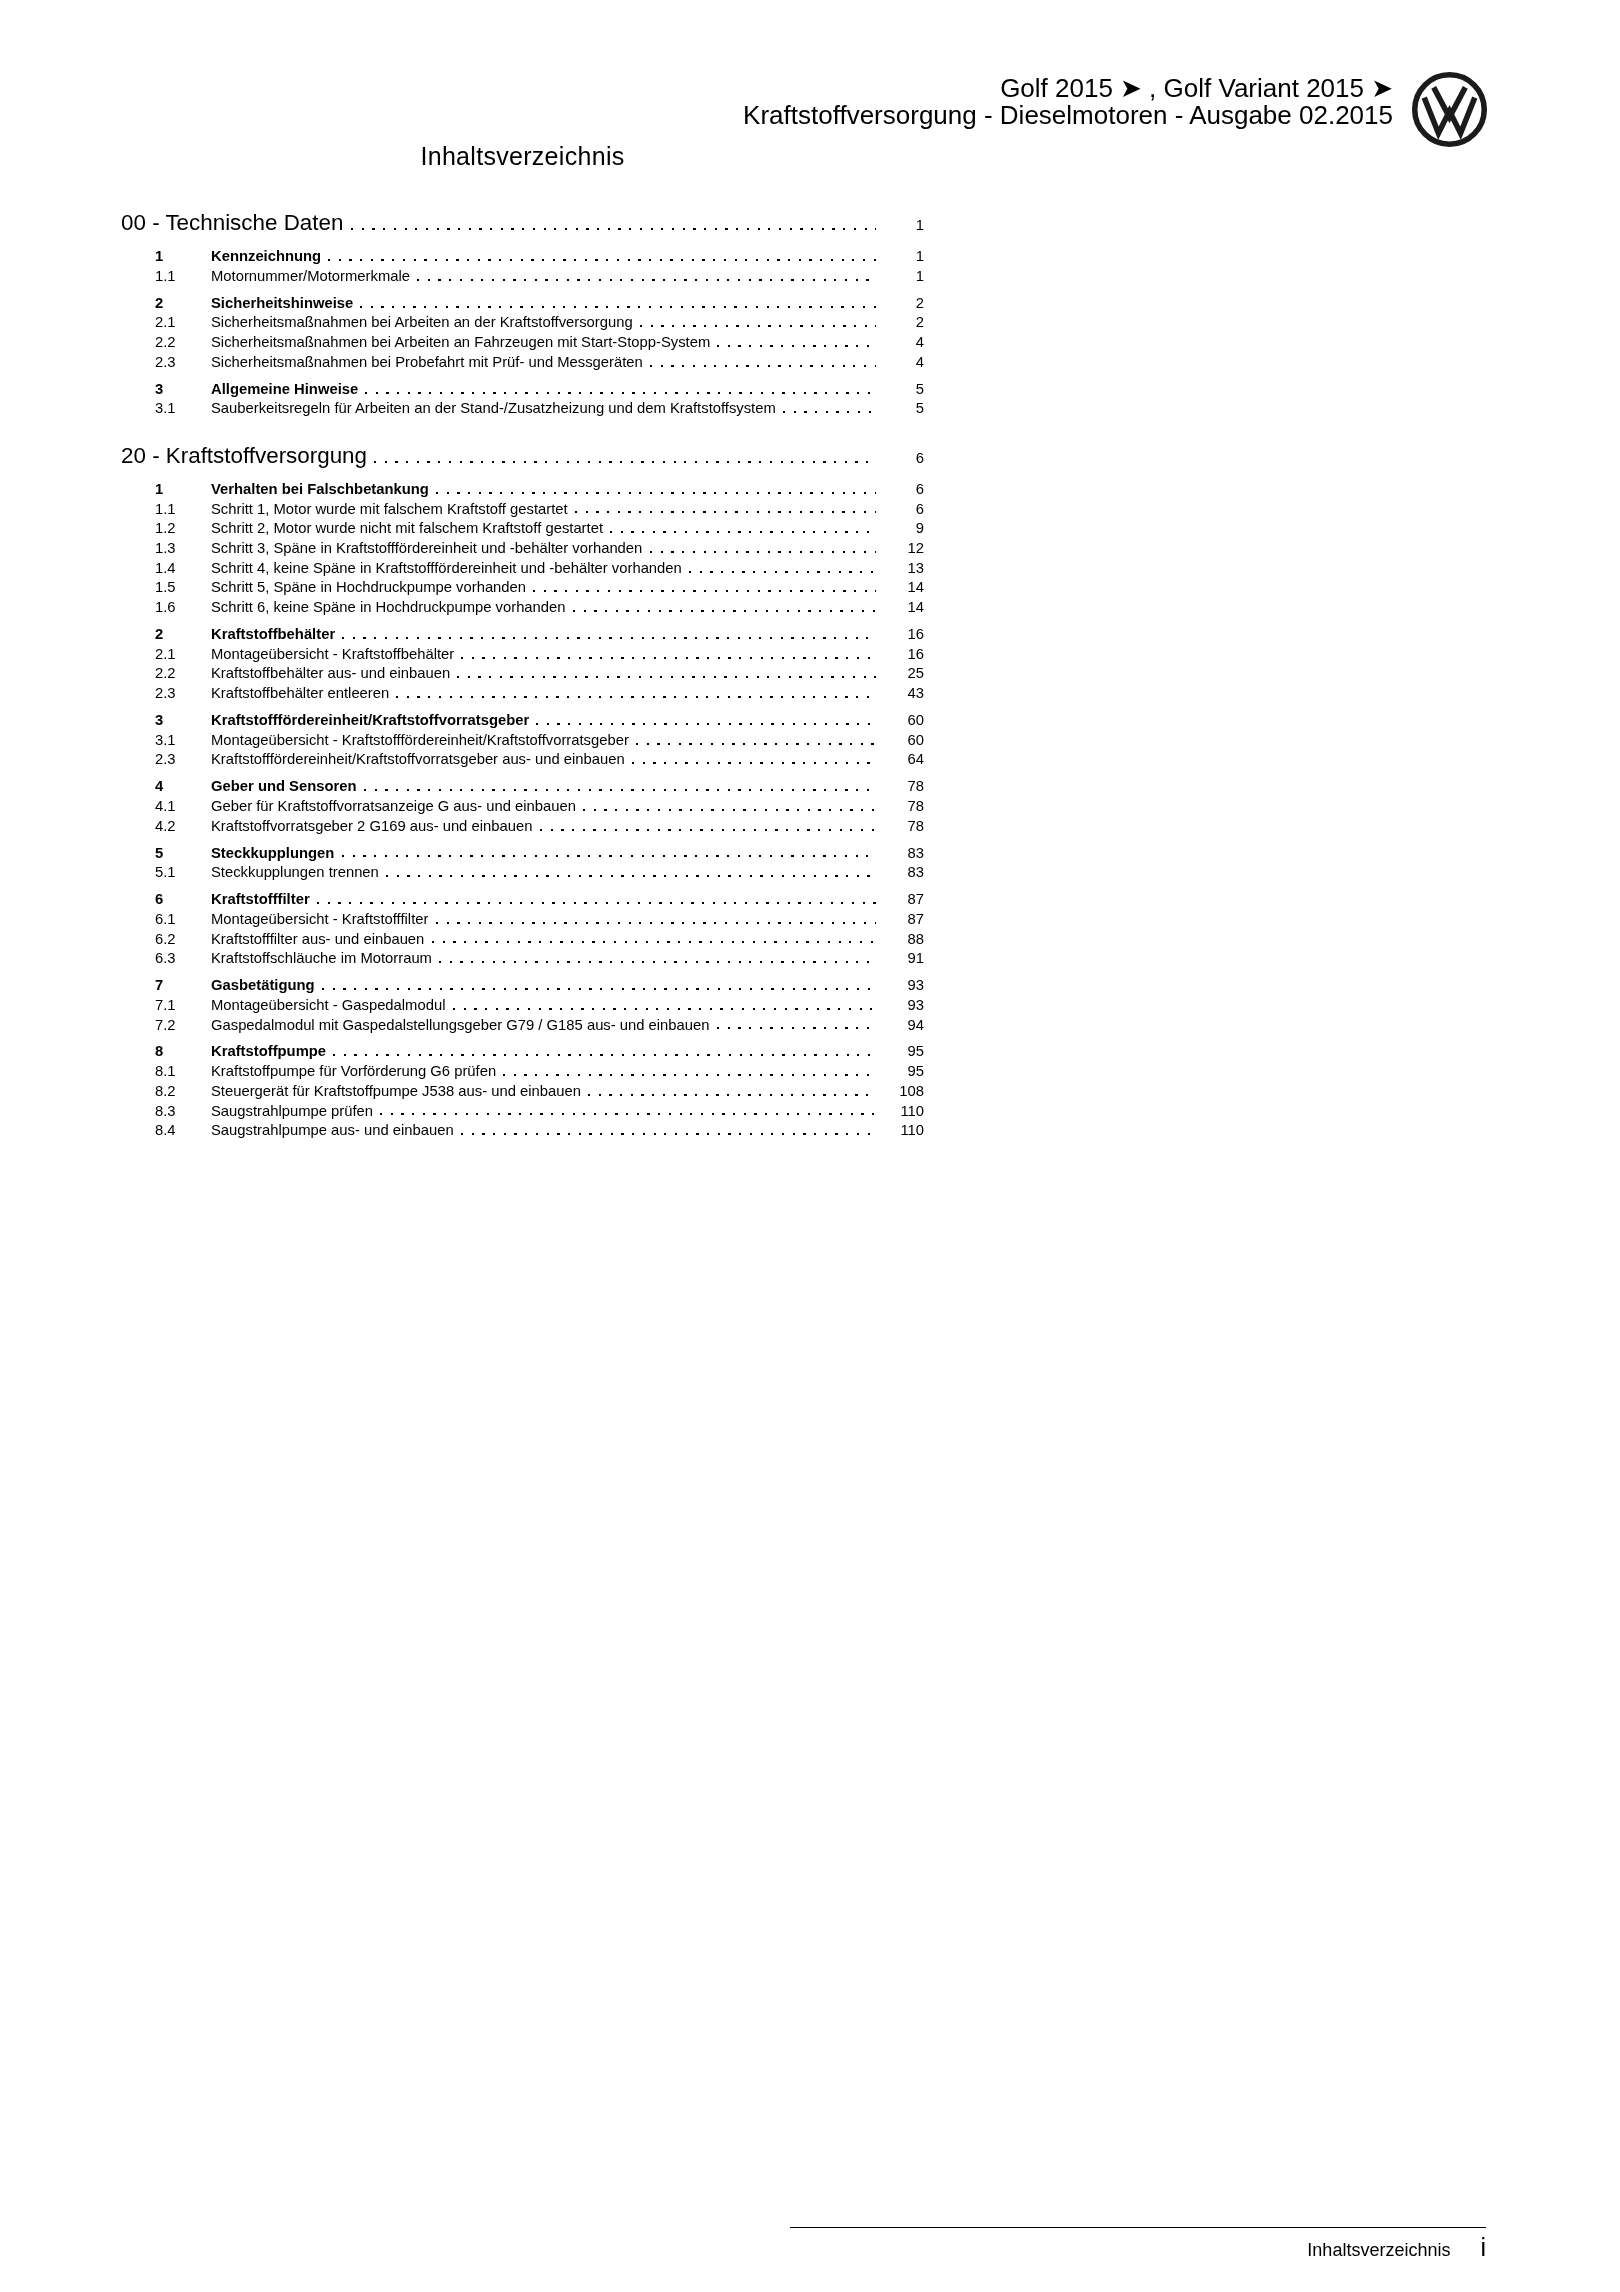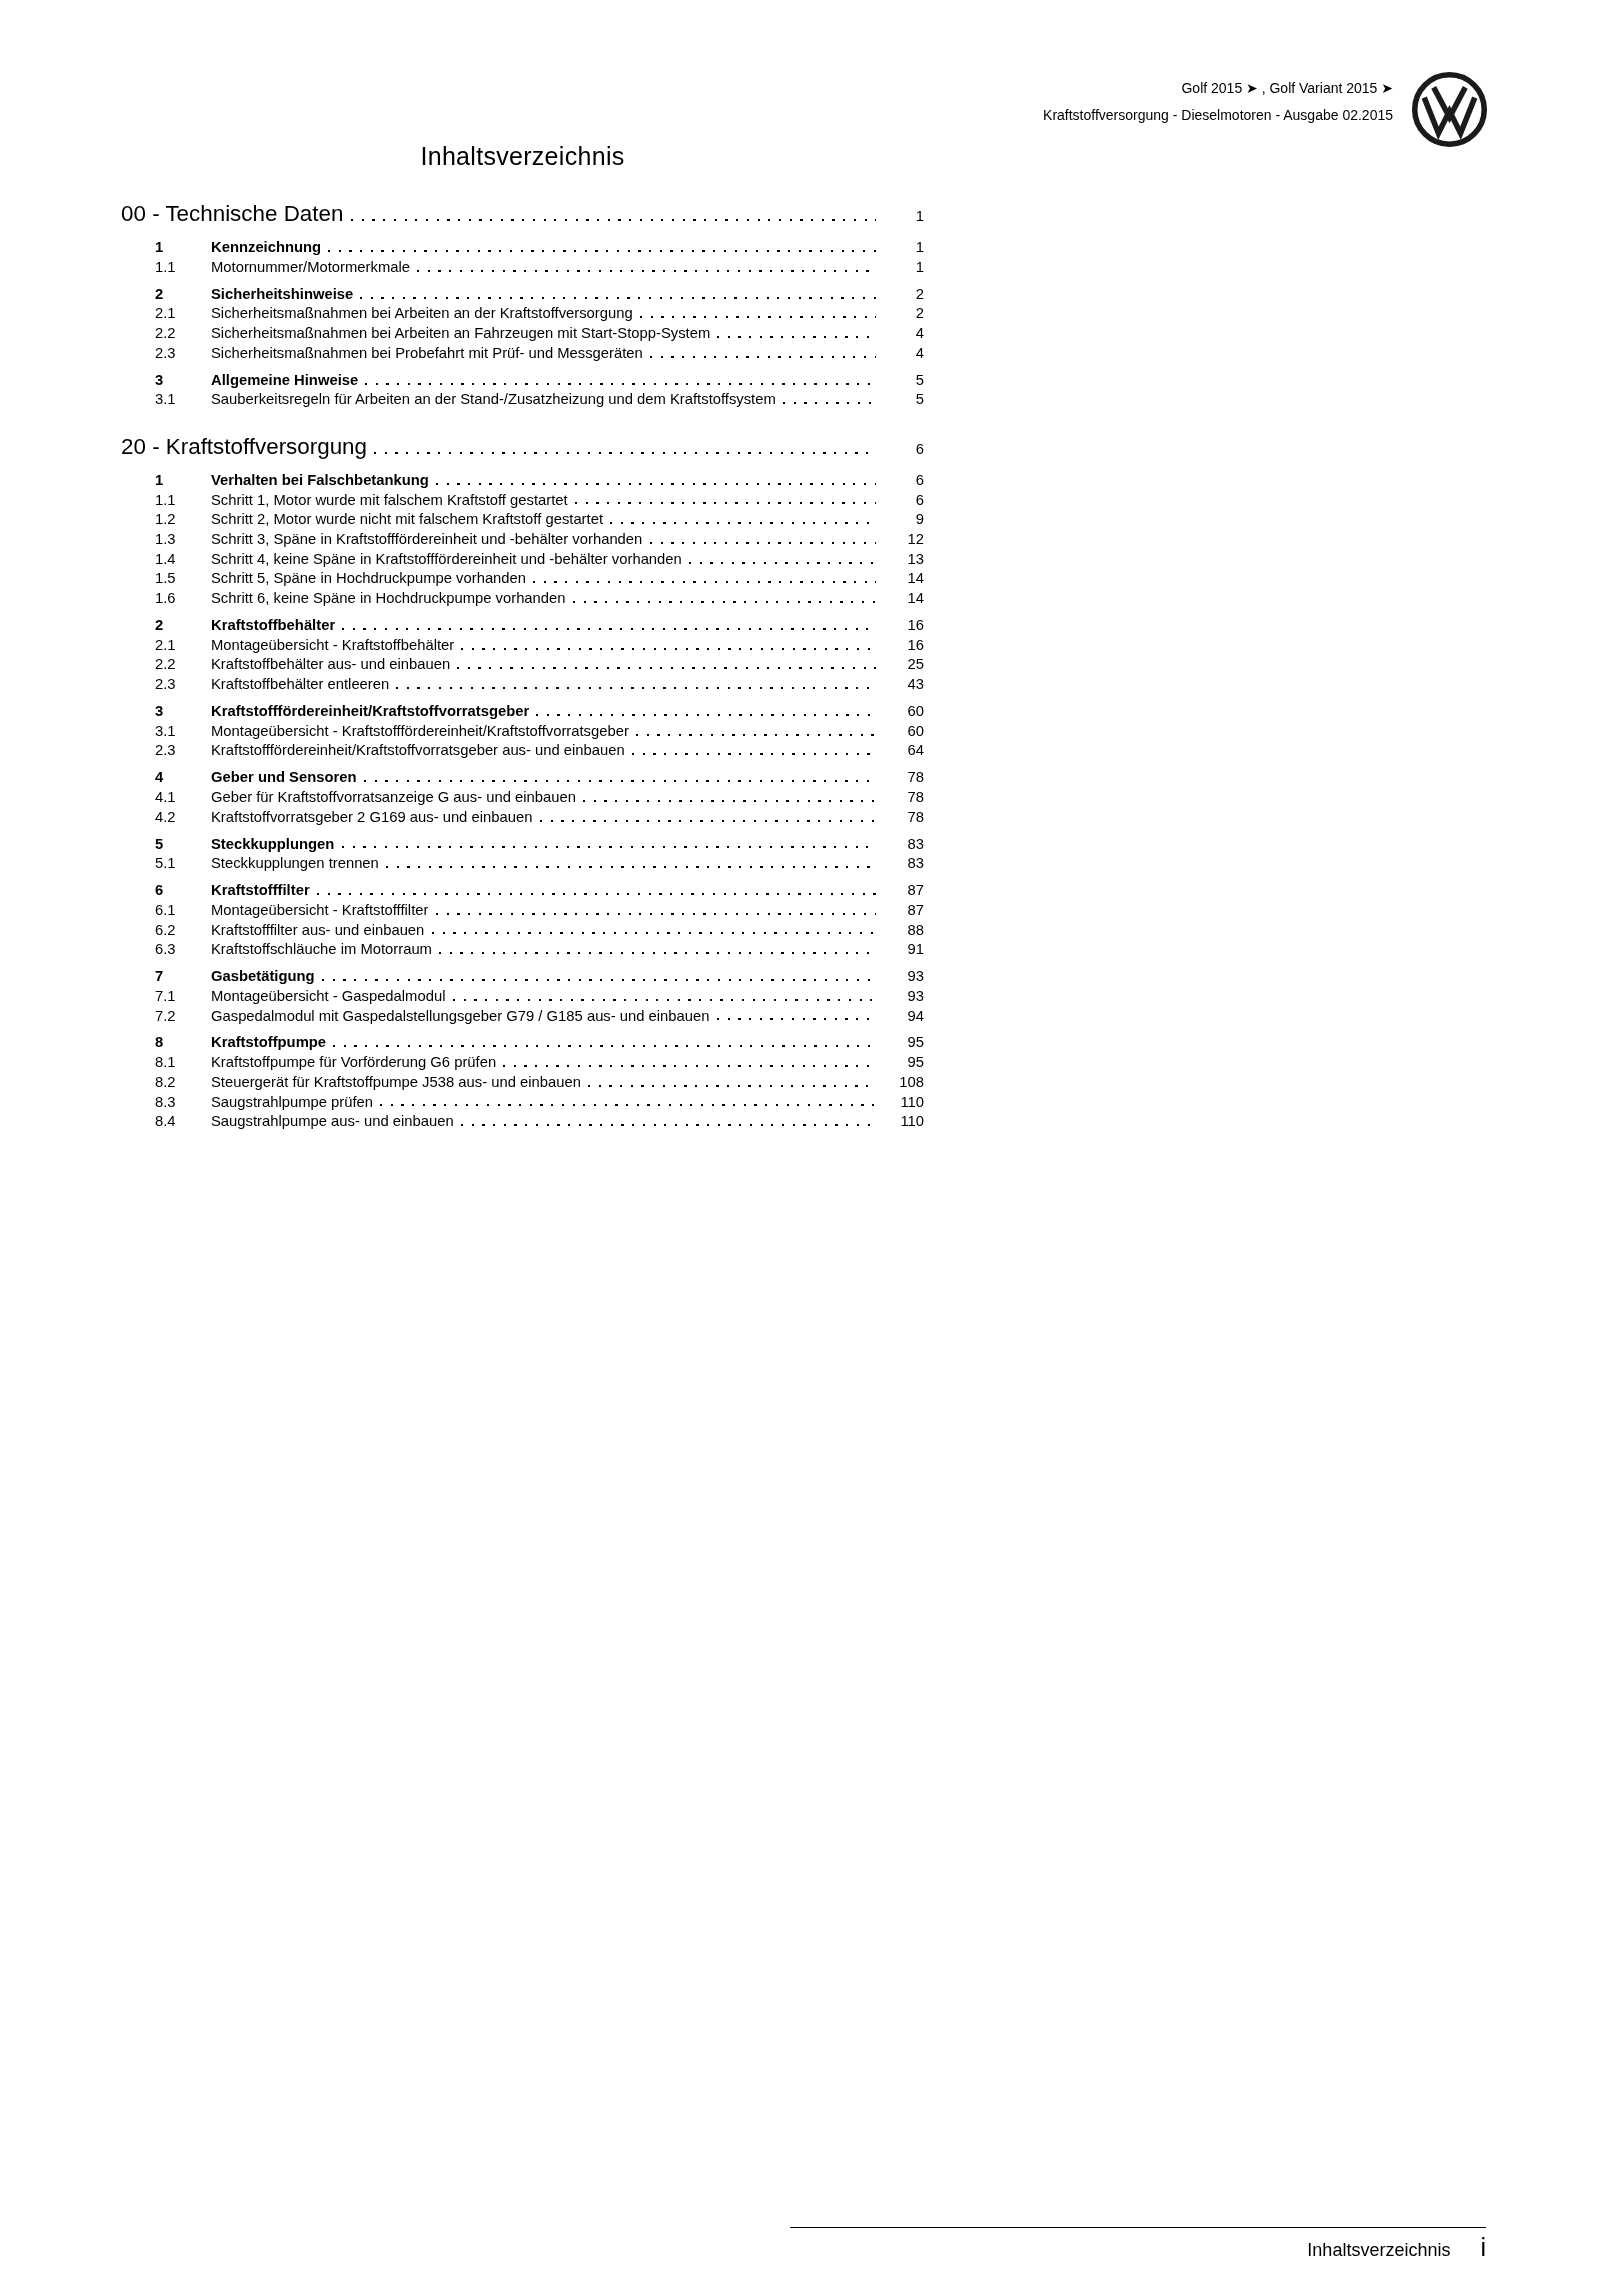--- a/index.html
+++ b/index.html
@@ -12,21 +12,21 @@
     overflow: hidden;
   }
   .page { position: absolute; inset: 0; }
 
   
   .page-header {
     position: absolute;
     top: 75px;
     right: 227px;
     text-align: right;
-    font-size: 14px;
+    font-size: 26px;
     line-height: 27px;
     white-space: nowrap;
   }
   .vw-logo {
     position: absolute;
     top: 70px;
     right: 131px;
     width: 79px;
     height: 79px;
   }
@@ -38,21 +38,21 @@
     left: 121px;
     top: 142px;
     width: 803px;
   }
   .doc-title {
     text-align: center;
     font-size: 25px;
     font-weight: 400;
     letter-spacing: 0.3px;
   }
-  .toc { margin-top: 28px; }
+  .toc { margin-top: 37px; }
 
   .chapter { margin-top: 21.5px; }
   .row { display: flex; align-items: baseline; }
   .chapter-row {
     font-size: 22.4px;
     line-height: 29px;
     margin-bottom: 7.2px;
   }
   .chapter-row .pagenum { font-size: 14.8px; }
 

